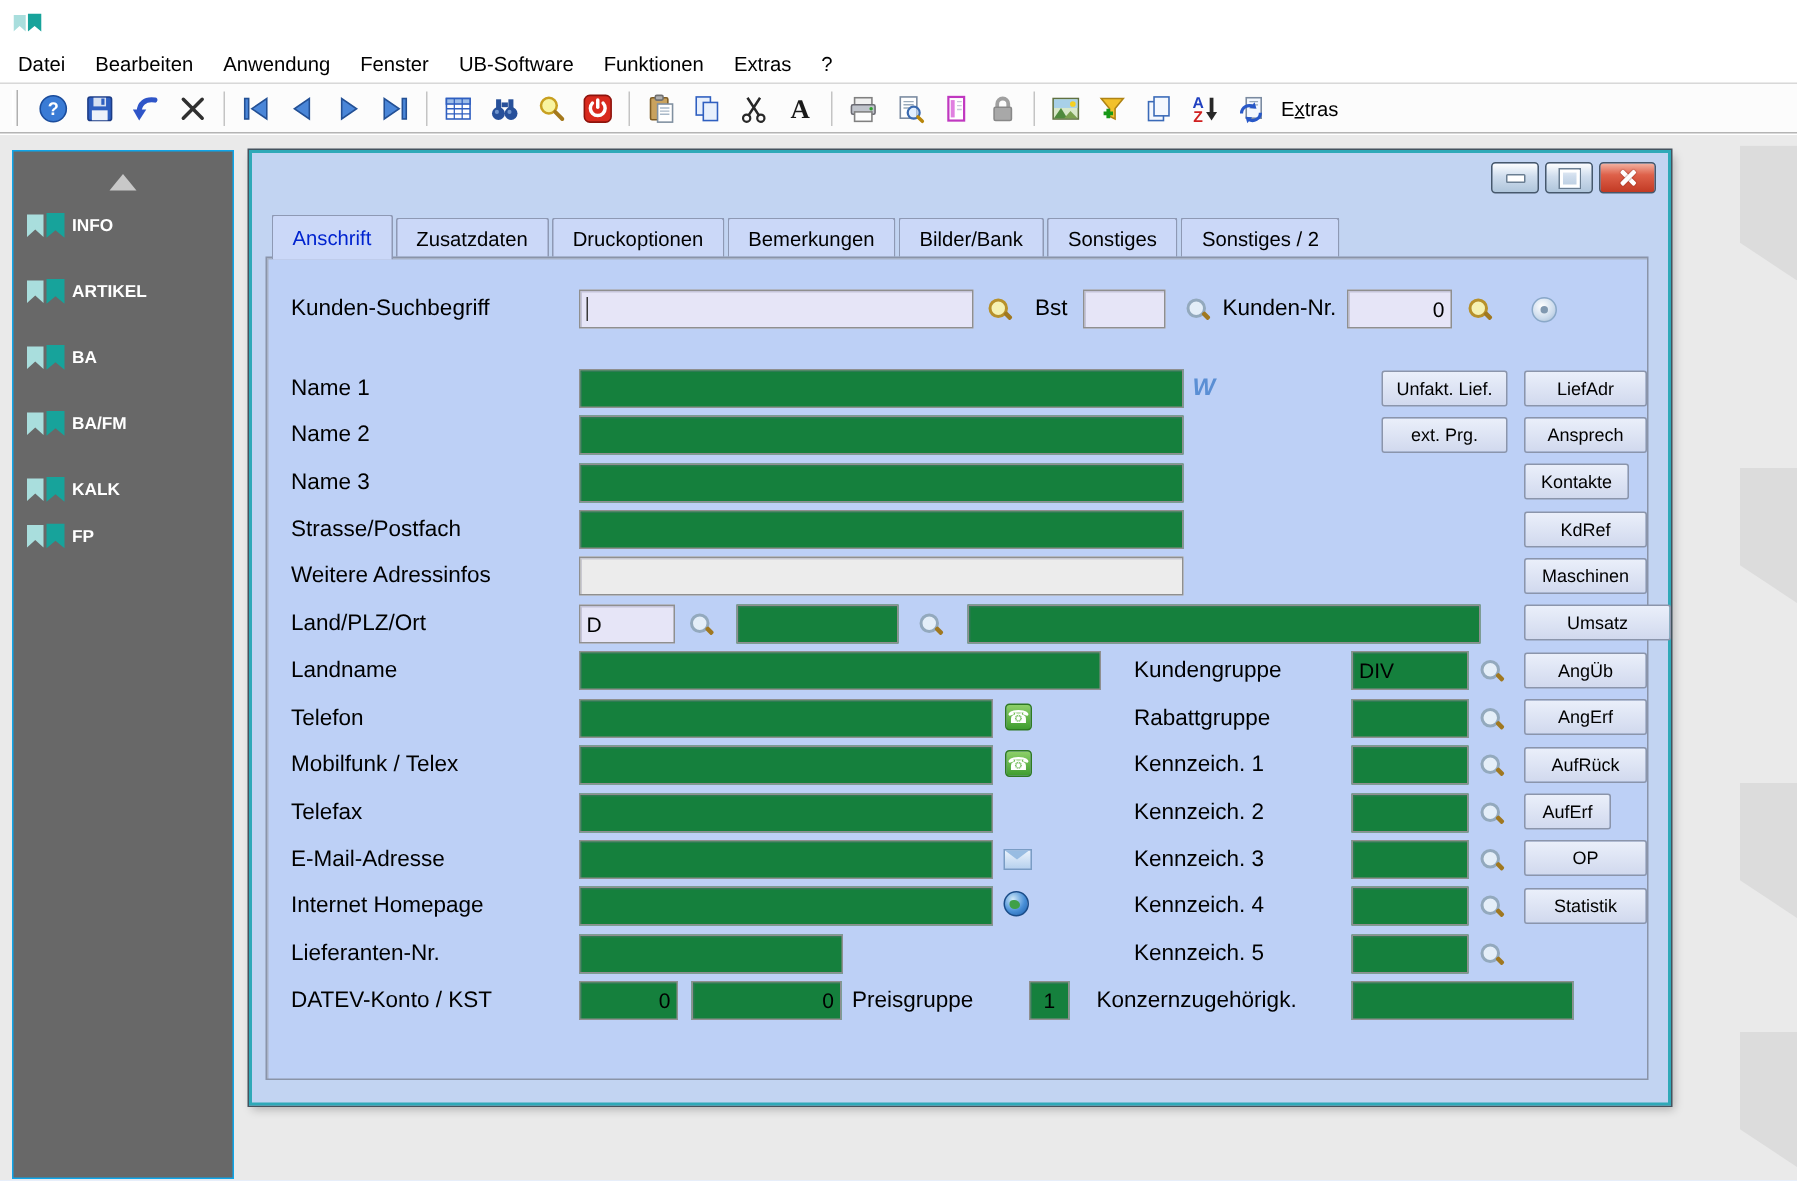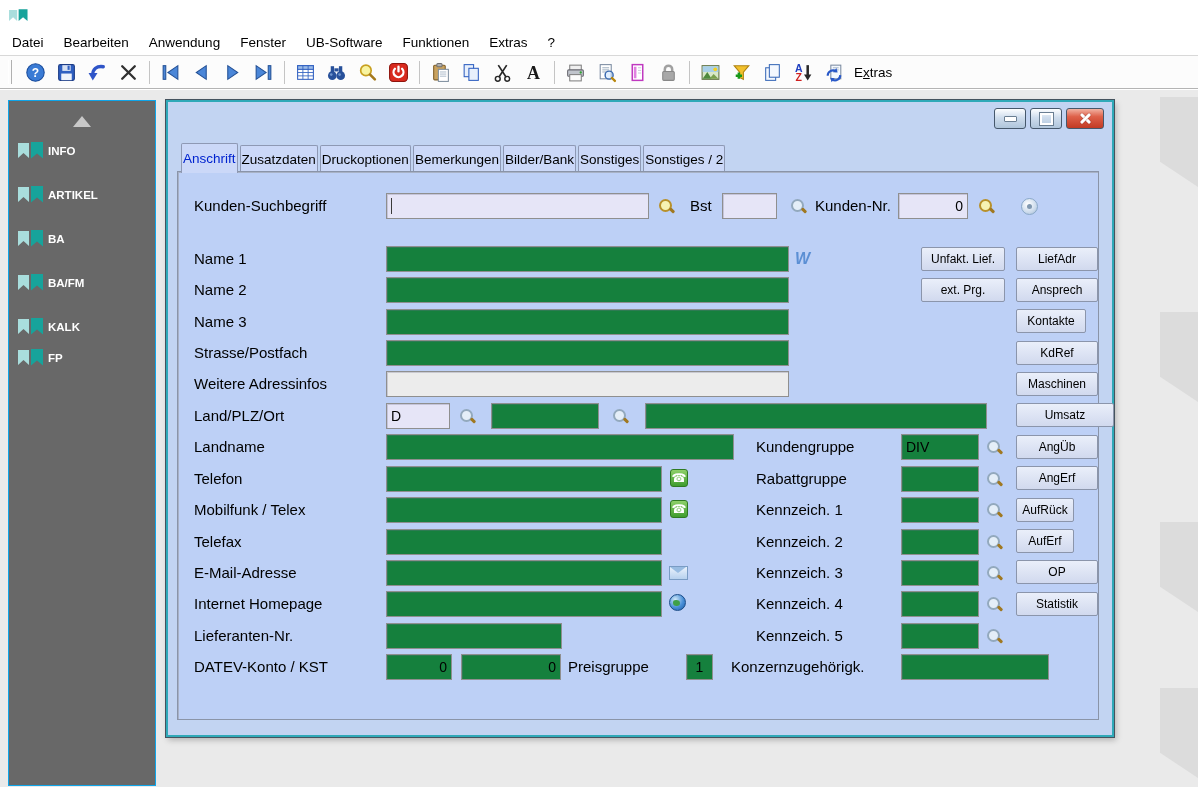--- a/index.html
+++ b/index.html
@@ -50,21 +50,21 @@
   .wbtn.close{width:36px;background:linear-gradient(#f2b2a2,#de614a 40%,#c23a24)}
   .g-min{width:11px;height:4px;background:#fff;border:1px solid #6a7e92;border-radius:1px}
   .g-max{width:9px;height:8px;border:2px solid #fff;box-shadow:0 0 0 1px #6a7e92}
   .g-x{position:relative;width:13px;height:13px}
   .g-x::before,.g-x::after{content:"";position:absolute;left:0;top:5px;width:13px;height:3px;
         background:#fff;border-radius:1px;box-shadow:0 0 1px #7c1208}
   .g-x::before{transform:rotate(45deg)} .g-x::after{transform:rotate(-45deg)}
 
   
   .tabs{position:absolute;left:13px;top:41px;display:flex;align-items:flex-end}
-  .tab{height:27px;line-height:27px;padding:0 1px;background:#cbd8f8;font-size:13.5px;
+  .tab{height:27px;line-height:27px;padding:0 13px;background:#cbd8f8;font-size:13.5px;
        border:1px solid #8e99b4;border-bottom:none;margin-right:2px;border-radius:2px 2px 0 0;
        cursor:pointer;white-space:nowrap}
   .tab.active{height:29px;line-height:29px;color:#0023cf;position:relative;z-index:2}
 
   
   .content{position:absolute;left:9px;top:69px;width:922px;height:549px;background:#bdd0f6;
            border:1px solid #8a94a8;box-sizing:border-box;box-shadow:inset 1px 1px 0 #a8b2c6}
   .lbl{position:absolute;height:26px;line-height:26px;font-size:15px;white-space:nowrap}
   .inp{position:absolute;height:26px;box-sizing:border-box;border:1px solid #8f8f8f;background:#15803d;
        font:14px "Liberation Sans",sans-serif;padding:0 4px;outline:none;
@@ -489,19 +489,19 @@
       <div class="fbtn" style="left:743px;top:106px;width:84px">ext. Prg.</div>
 
       <div class="fbtn" style="left:838px;top:75px;width:82px">LiefAdr</div>
       <div class="fbtn" style="left:838px;top:106px;width:82px">Ansprech</div>
       <div class="fbtn" style="left:838px;top:137px;width:70px">Kontakte</div>
       <div class="fbtn" style="left:838px;top:169px;width:82px">KdRef</div>
       <div class="fbtn" style="left:838px;top:200px;width:82px">Maschinen</div>
       <div class="fbtn" style="left:838px;top:231px;width:98px">Umsatz</div>
       <div class="fbtn" style="left:838px;top:263px;width:82px">AngÜb</div>
       <div class="fbtn" style="left:838px;top:294px;width:82px">AngErf</div>
-      <div class="fbtn" style="left:838px;top:326px;width:58px">AufRück</div>
+      <div class="fbtn" style="left:838px;top:326px;width:82px">AufRück</div>
       <div class="fbtn" style="left:838px;top:357px;width:58px">AufErf</div>
       <div class="fbtn" style="left:838px;top:388px;width:82px">OP</div>
       <div class="fbtn" style="left:838px;top:420px;width:82px">Statistik</div>
     </div>
   </div>
 </div>
 
 </body></html>

